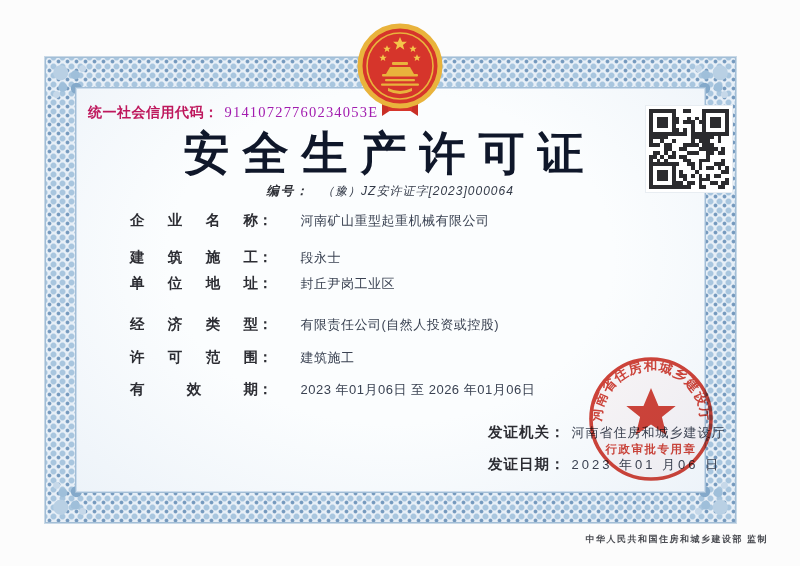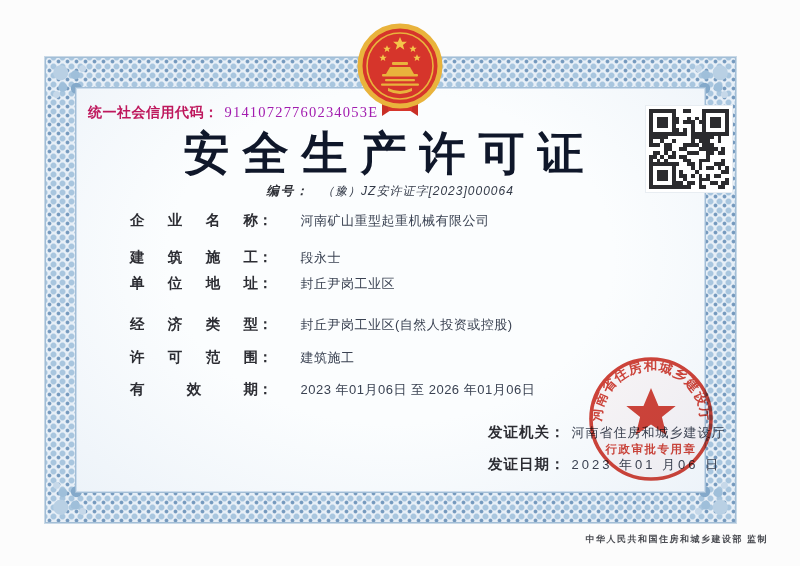--- a/index.html
+++ b/index.html
@@ -597,21 +597,21 @@
   <span class="fvalue">段永士</span>
 </div>
 <div class="field-row" style="top:274px">
   <span class="flabel">单位地址</span>
     <span class="fcolon">：</span>
   <span class="fvalue">封丘尹岗工业区</span>
 </div>
 <div class="field-row" style="top:315px">
   <span class="flabel">经济类型</span>
     <span class="fcolon">：</span>
-  <span class="fvalue">封丘尹岗工业区(自然人投资或控股)</span>
+  <span class="fvalue">有限责任公司(自然人投资或控股)</span>
 </div>
 <div class="field-row" style="top:348px">
   <span class="flabel">许可范围</span>
     <span class="fcolon">：</span>
   <span class="fvalue">建筑施工</span>
 </div>
 <div class="field-row" style="top:380px">
   <span class="flabel">有效期</span>
     <span class="fcolon">：</span>
   <span class="fvalue">2023 年01月06日 至 2026 年01月06日</span>

